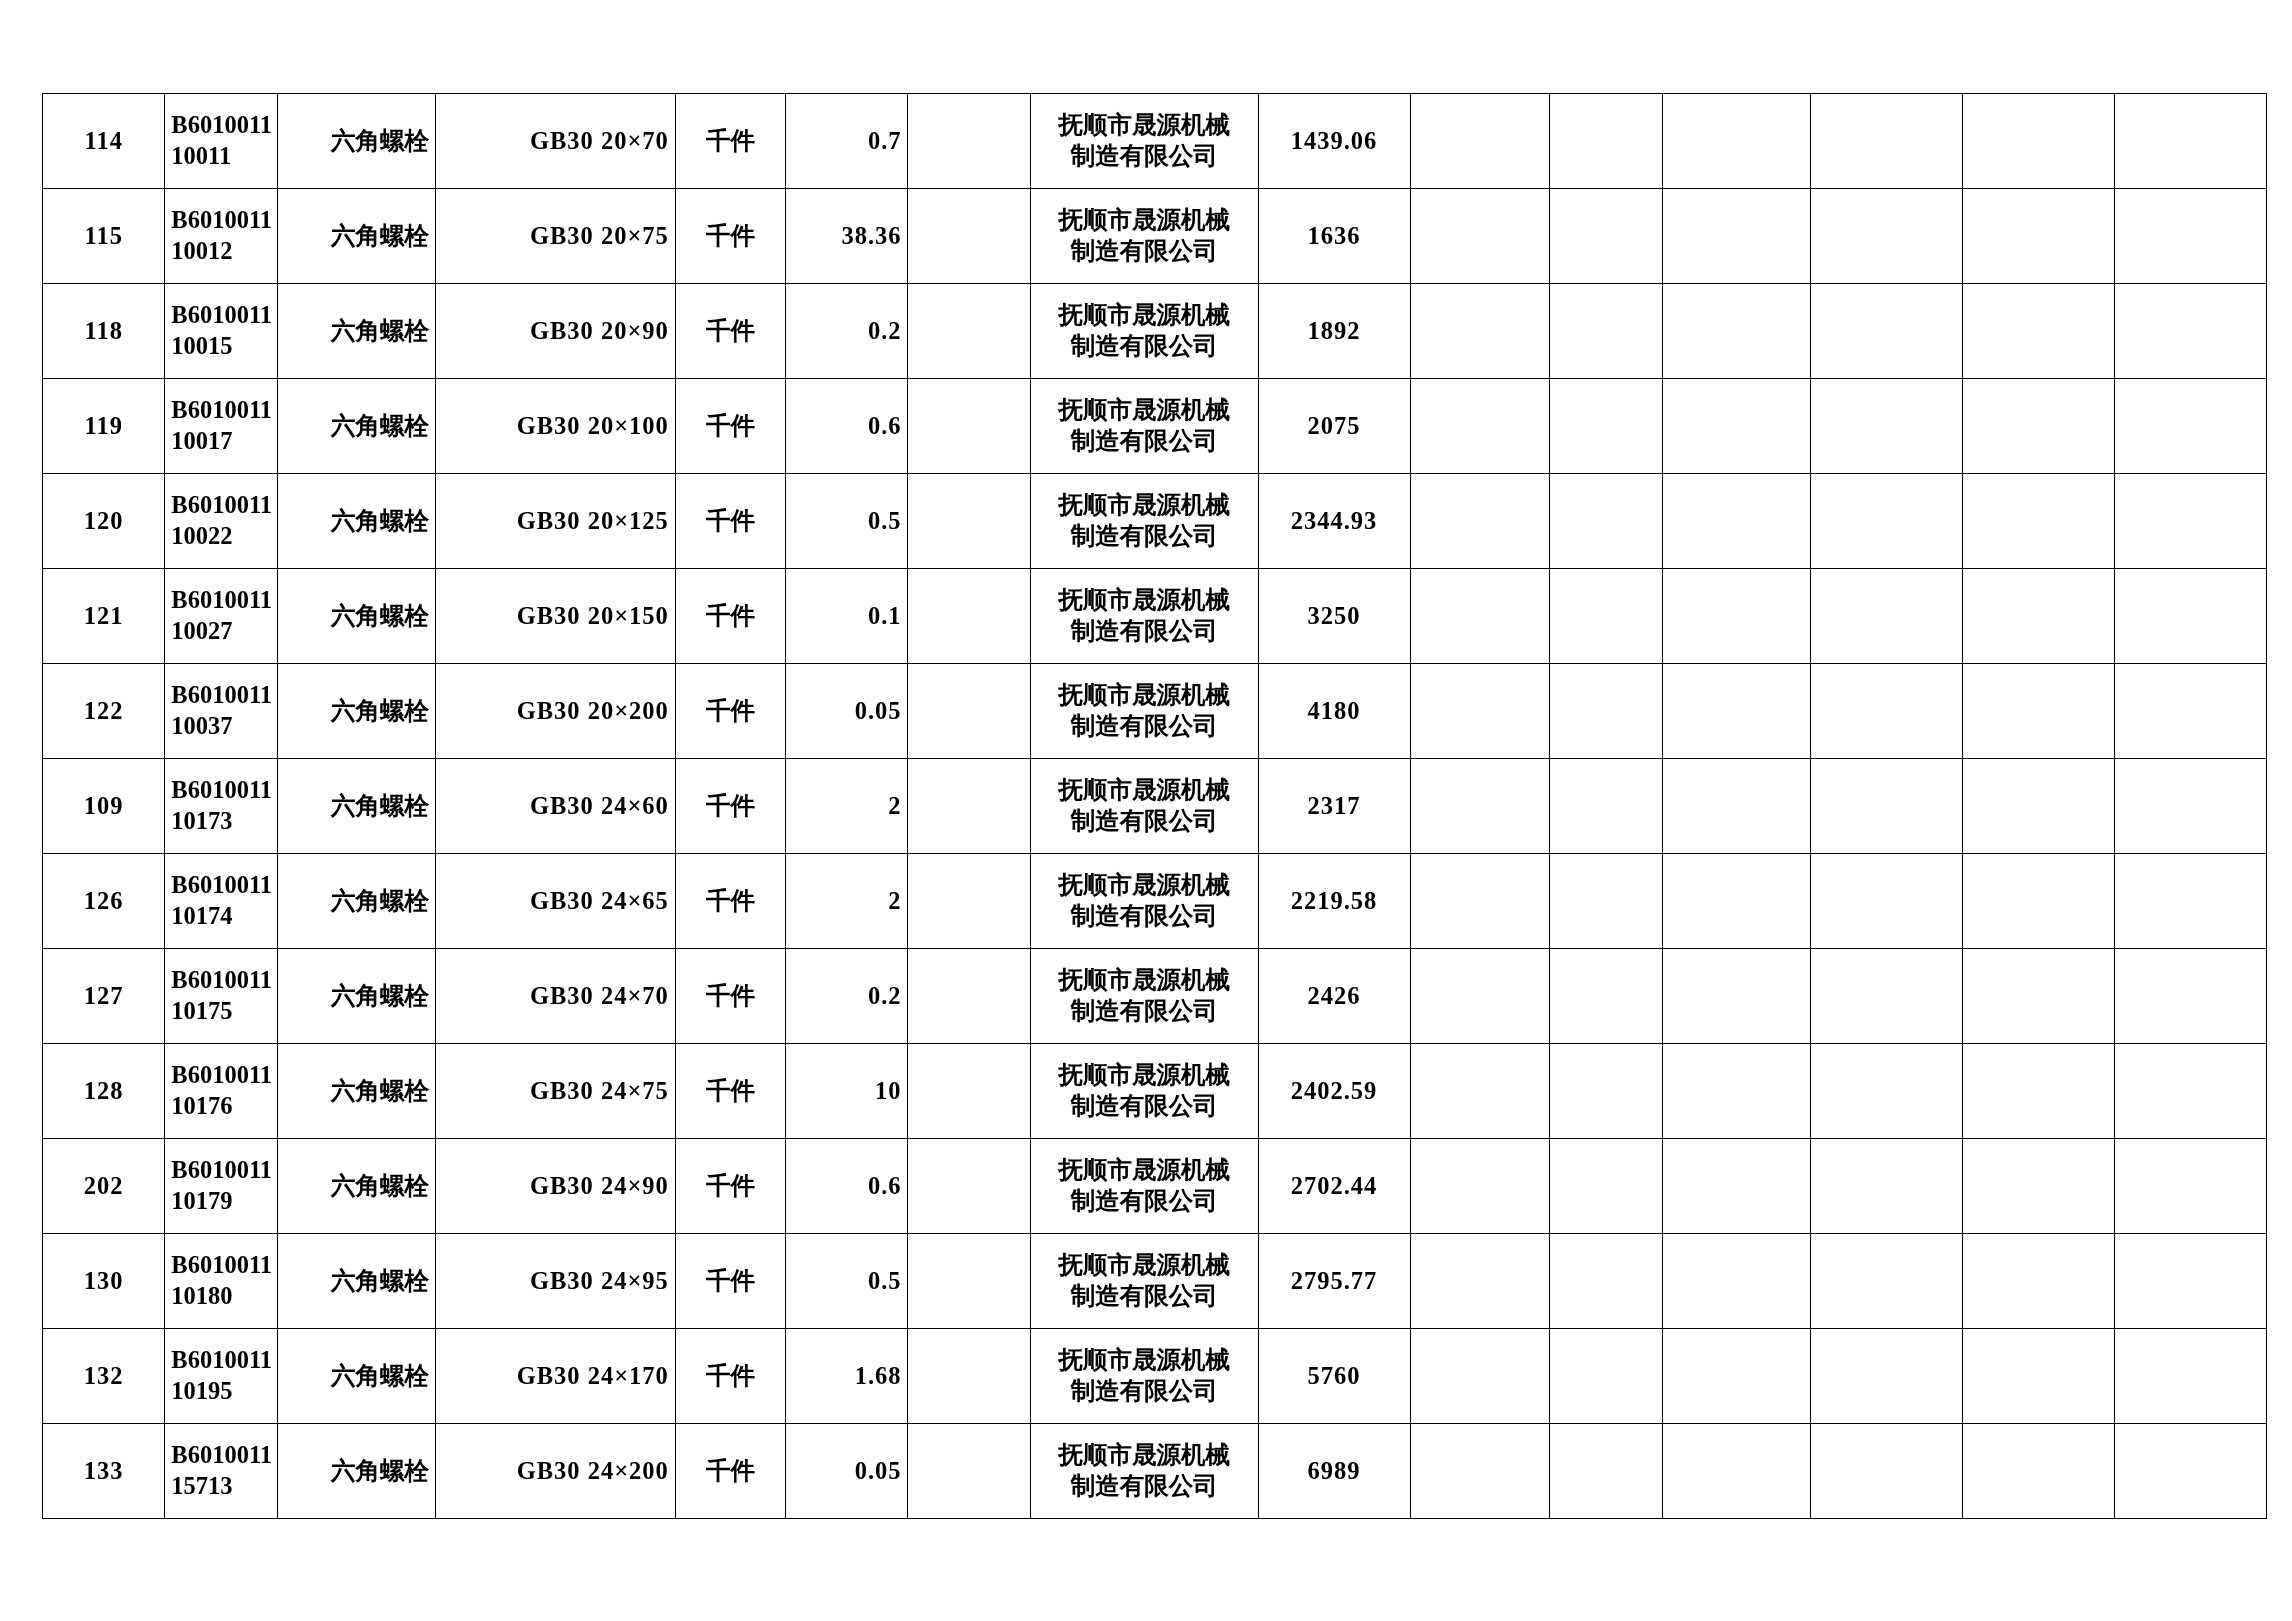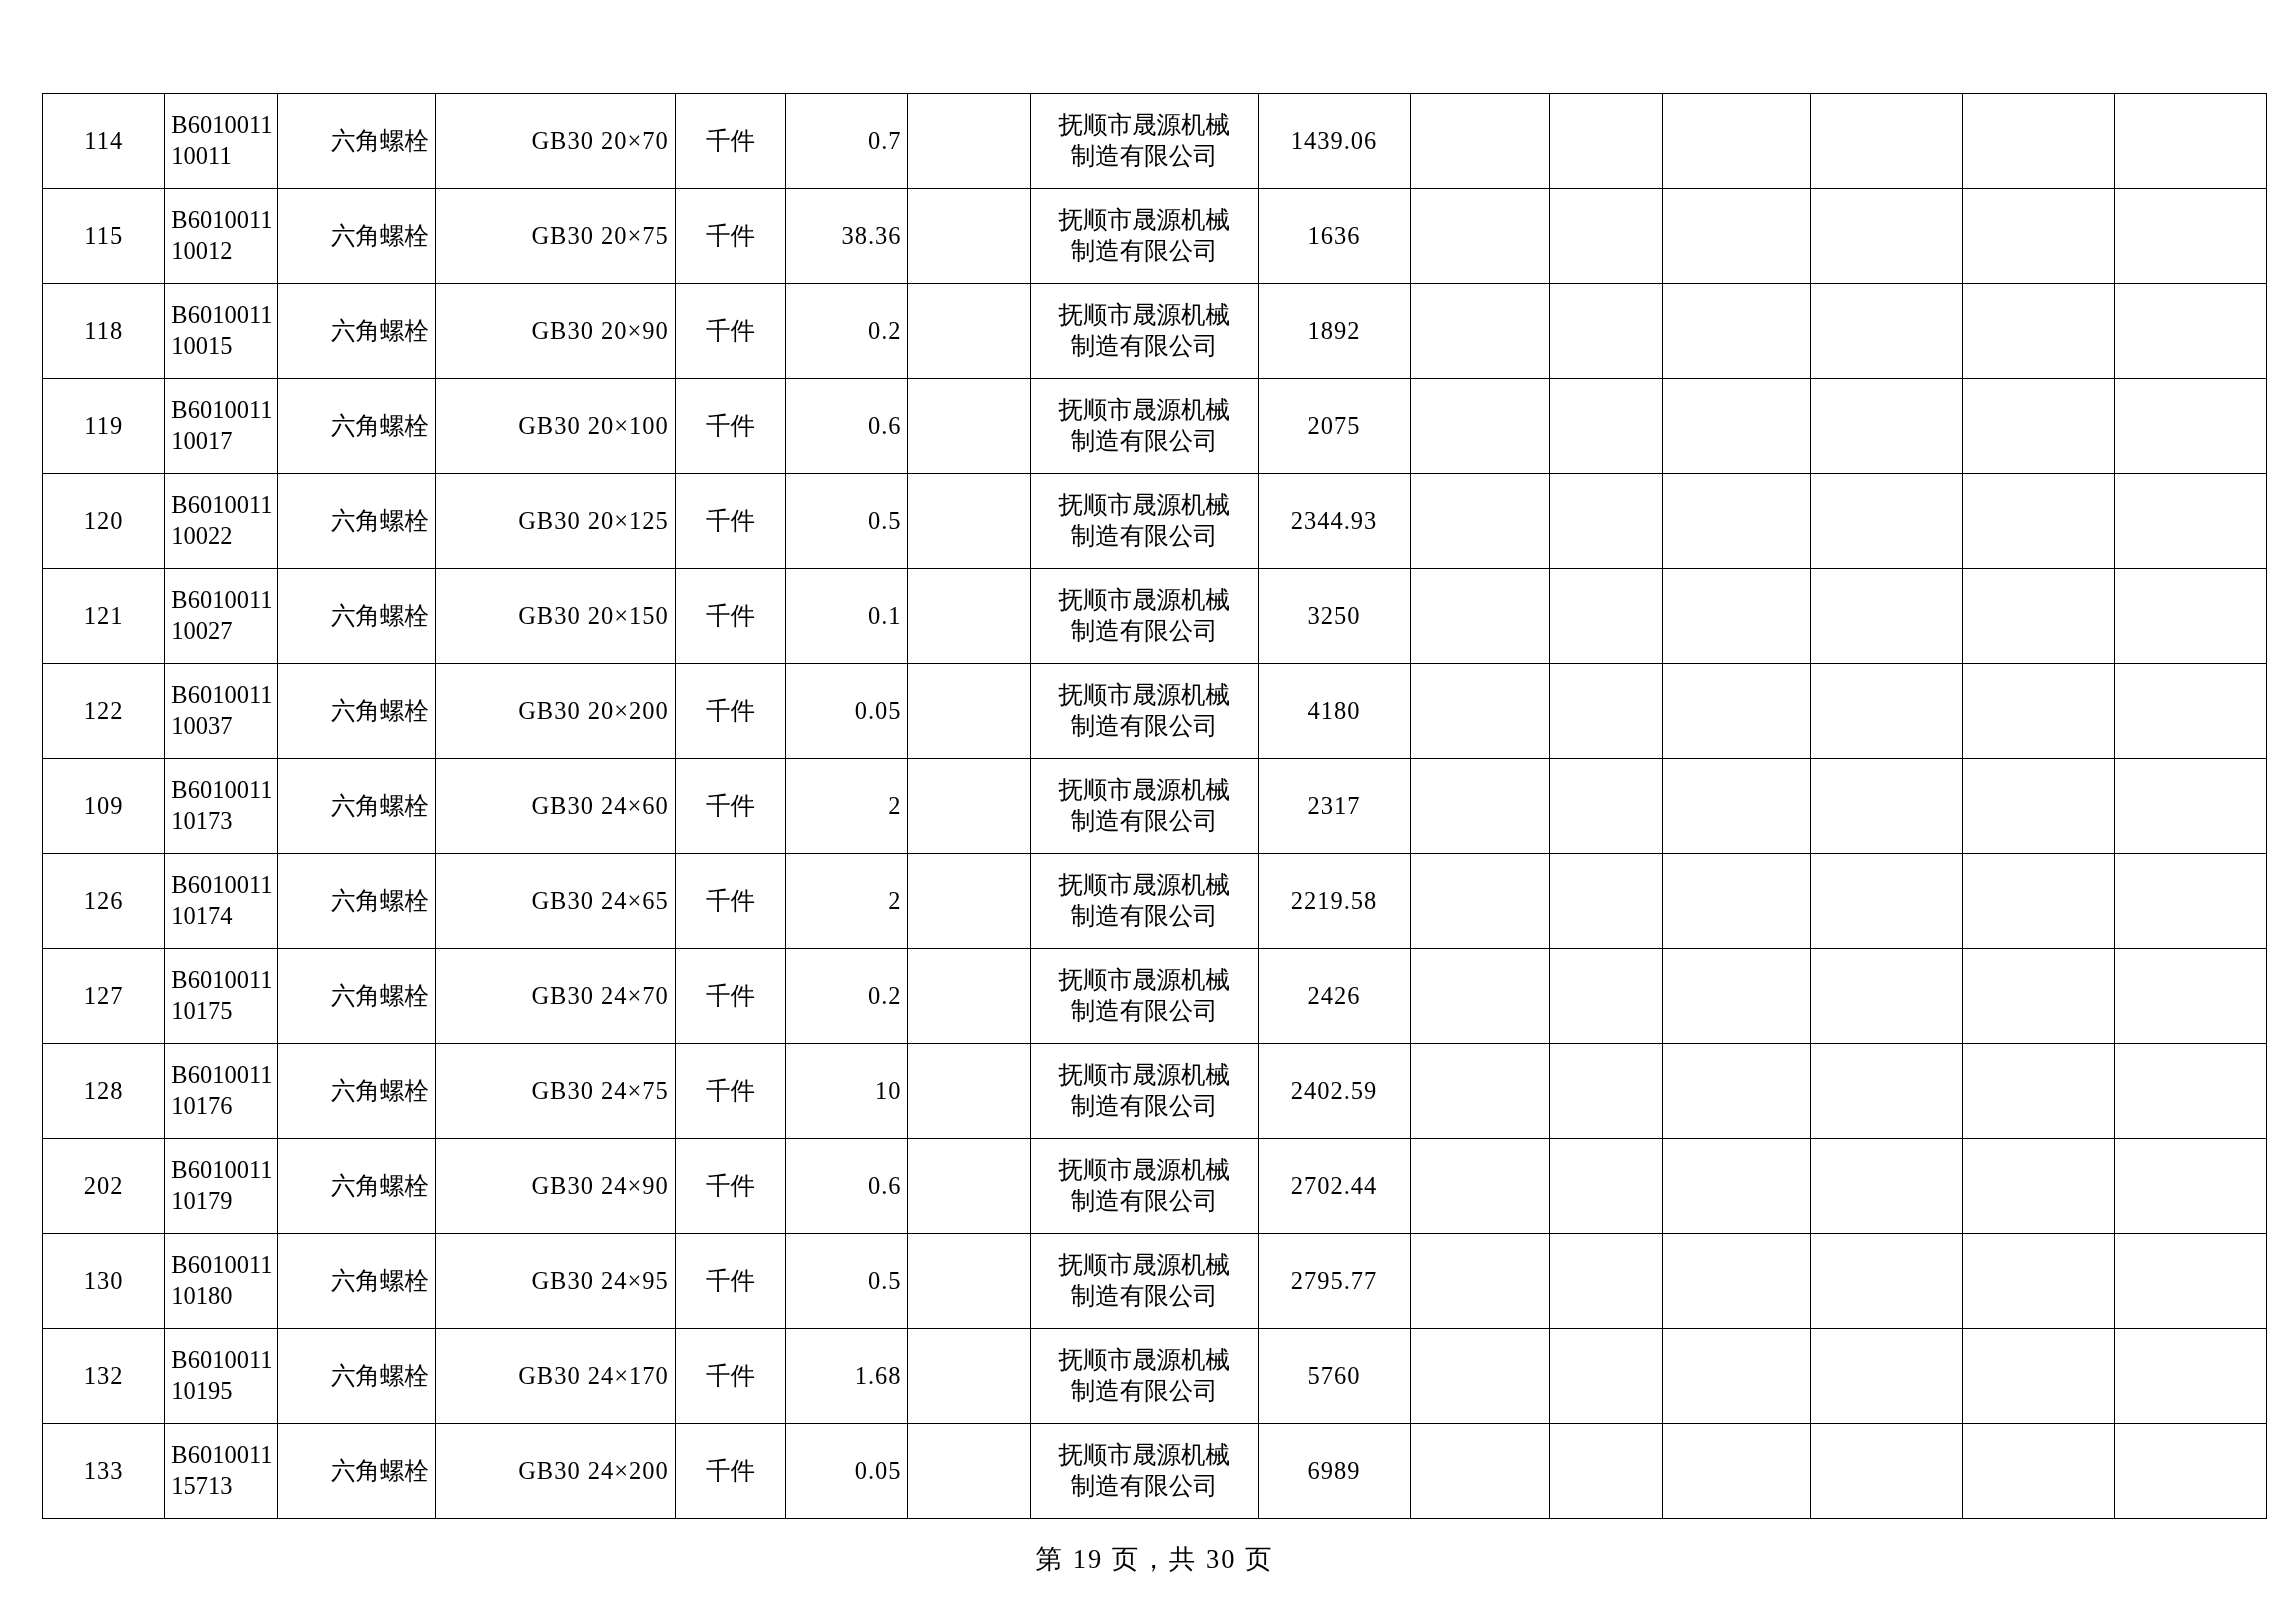--- a/index.html
+++ b/index.html
@@ -12,20 +12,21 @@
     height: 1621px;
     font-family: "Liberation Serif", "DejaVu Serif", serif;
     color: #000000;
   }
   .page {
     position: relative;
     width: 2293px;
     height: 1621px;
     box-sizing: border-box;
     padding: 93px 15px 0 31px;
+    font-weight: bold;
   }
   table.sheet {
     border-collapse: collapse;
     table-layout: fixed;
     width: 2225px;
     margin: 0 auto;
   }
   table.sheet td {
     border: 1px solid #000000;
     padding: 0 5.9px;
@@ -461,15 +462,14 @@
           <td class="cell-center"></td>
           <td class="cell-center"></td>
           <td class="cell-center"></td>
           <td class="cell-center"></td>
           <td class="cell-center"></td>
           <td class="cell-center"></td>
         </tr>
       </tbody>
   </table>
 
-  <div class="footer">第 19 页，共 30 页</div>
 </div>
 
 
 </body></html>

